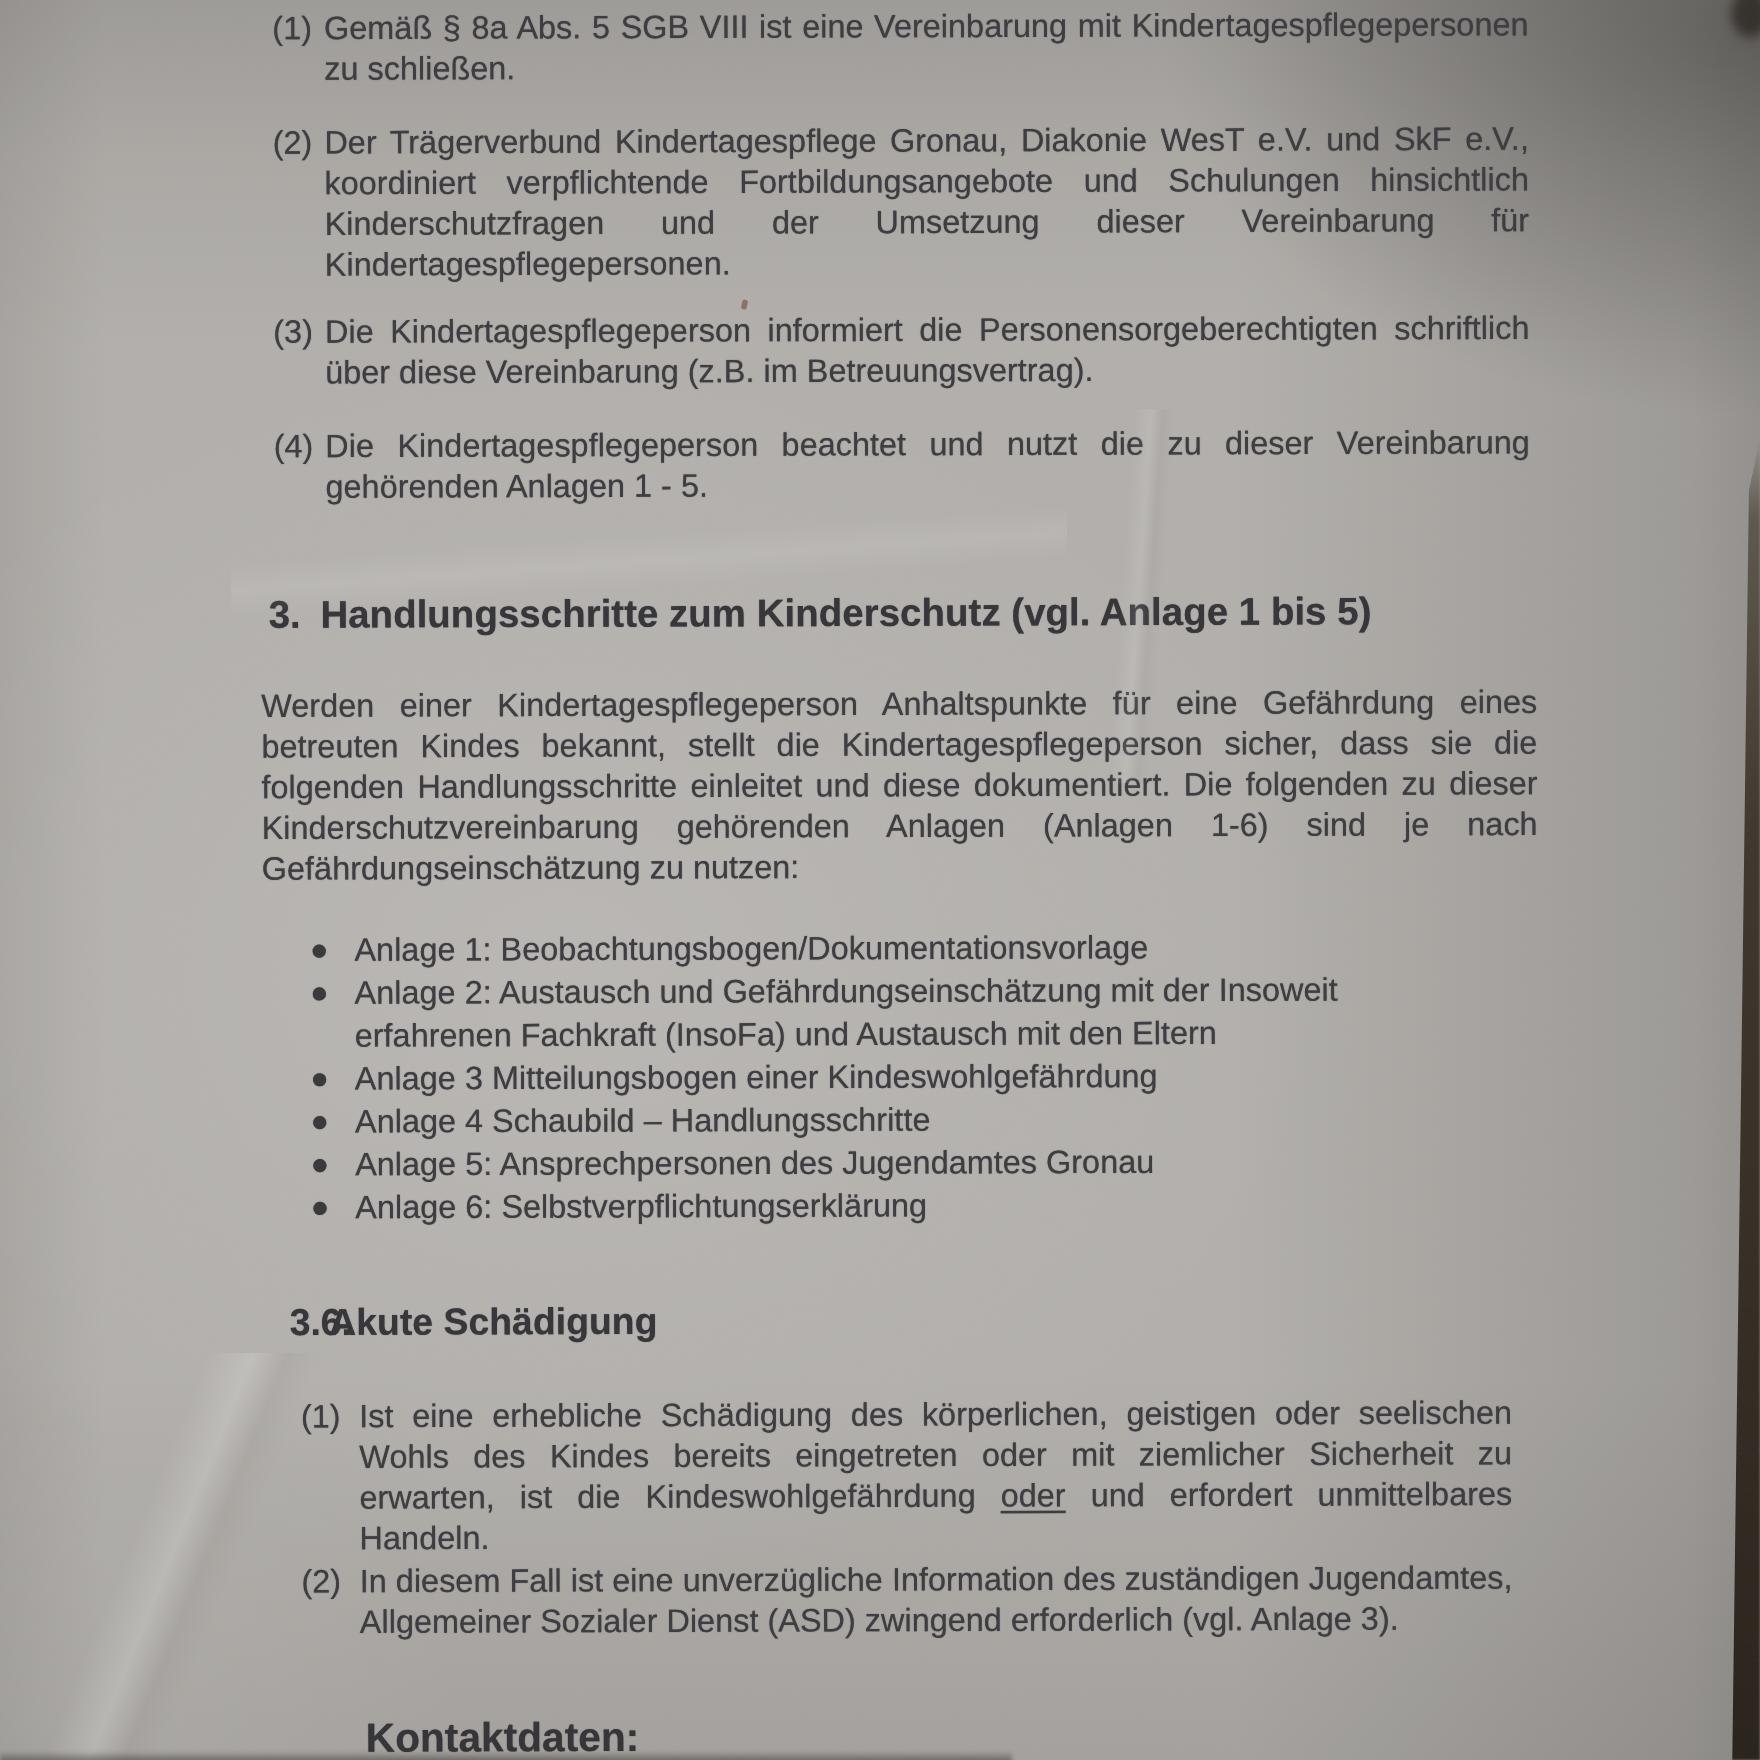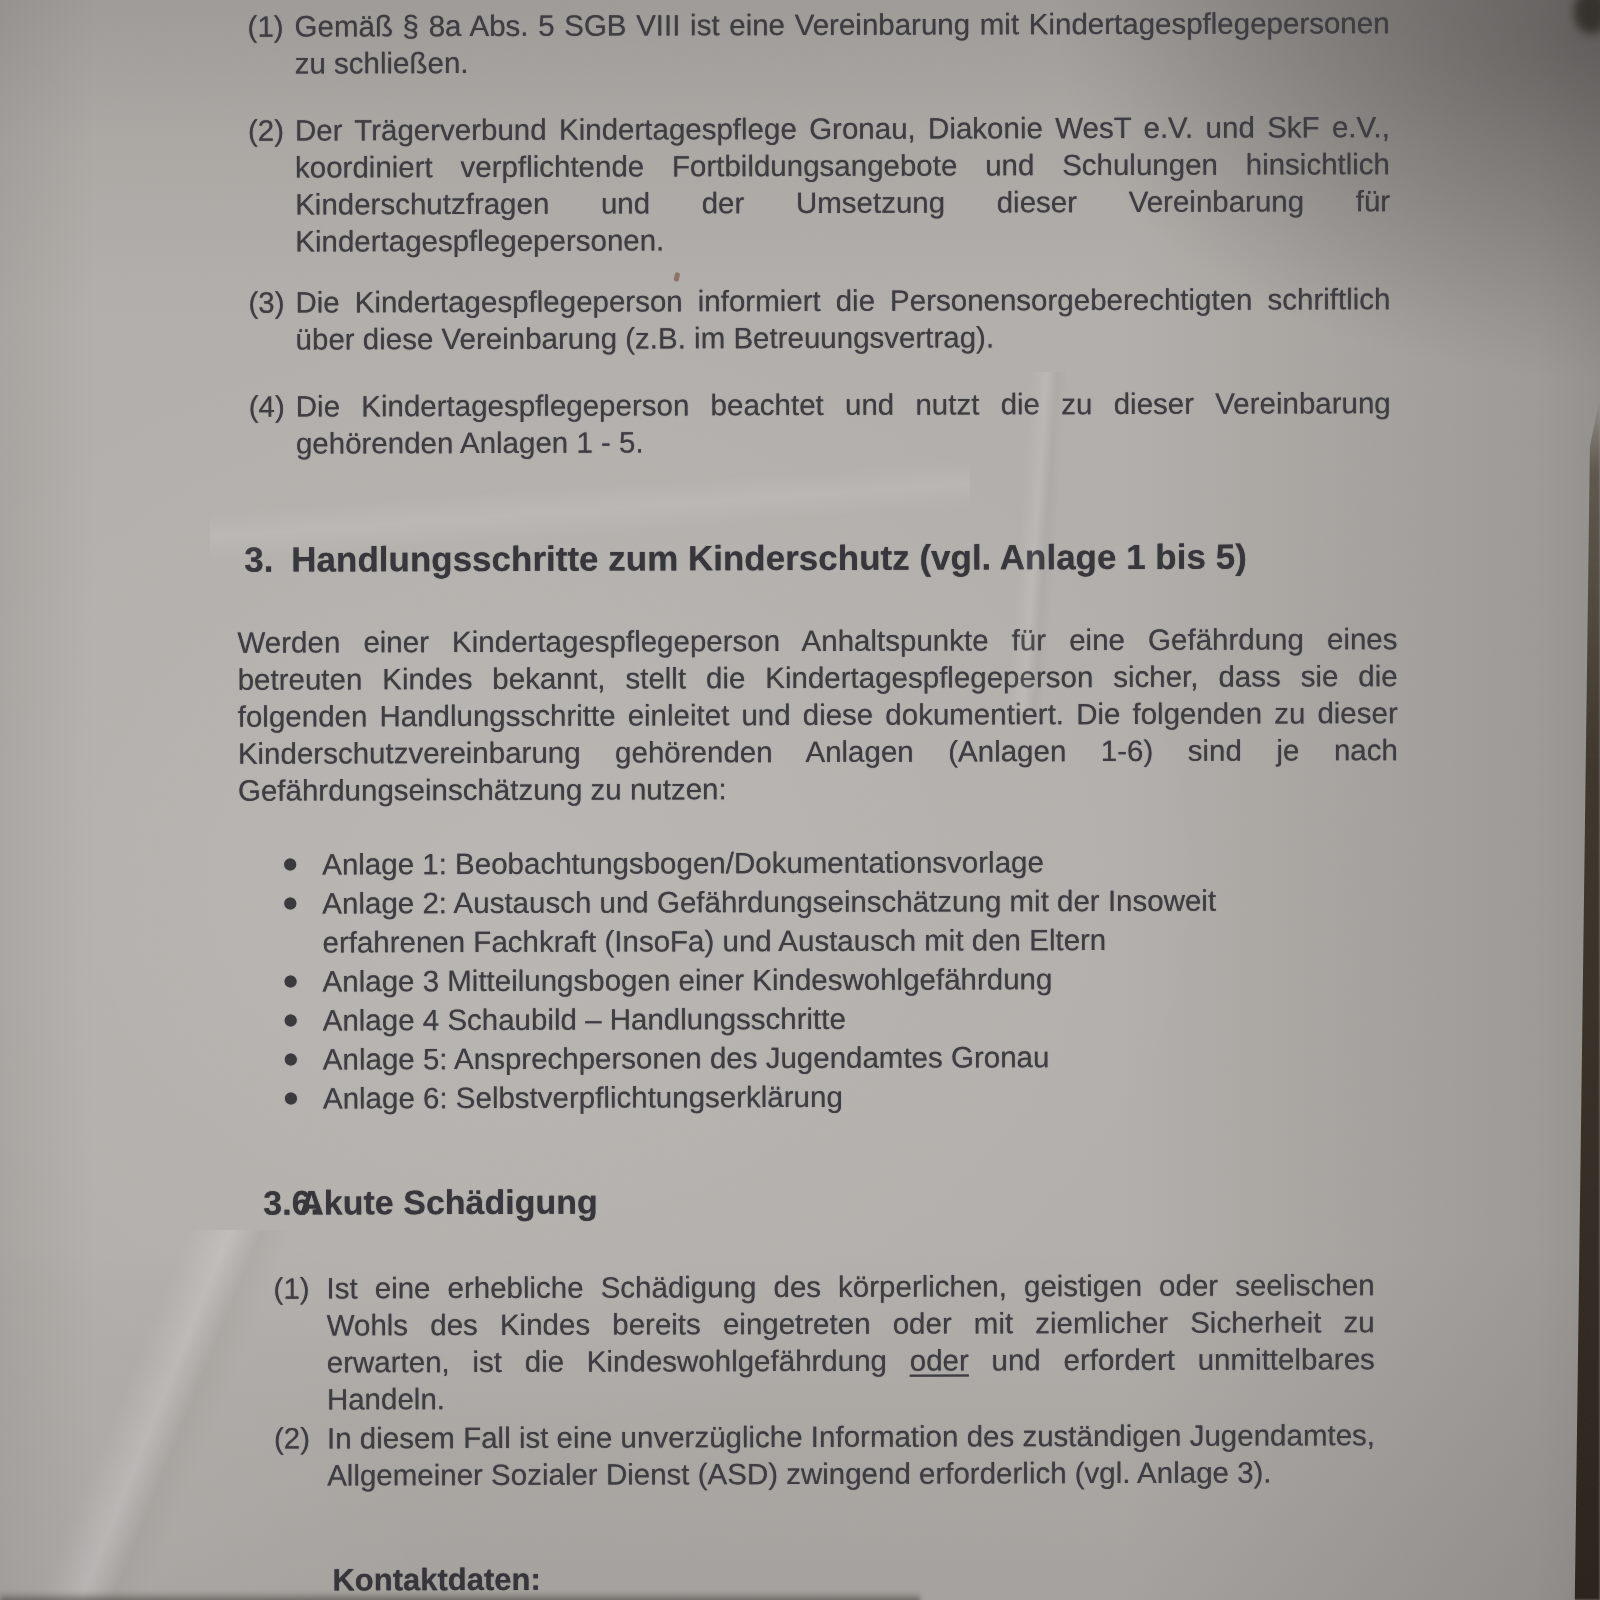--- a/index.html
+++ b/index.html
@@ -32,21 +32,21 @@
   .bullets{position:absolute;left:284px;top:843px;width:1046px;line-height:39px;}
   .bullet-row{display:flex;align-items:flex-start;}
   .bullet-dot{flex:0 0 auto;width:12px;height:12px;border-radius:50%;background:#333237;margin:14px 26px 0 0;box-shadow:0 0 1px rgba(47,46,51,.8);}
   .bullet-text{flex:1 1 auto;}
   .heading-sub{position:absolute;left:262px;top:1182px;font-weight:bold;font-size:34px;line-height:38px;color:#302f34;white-space:nowrap;}
   .heading-sub .htxt{margin-left:36px;display:inline-block;}
   .sub-items{position:absolute;left:272px;top:1268px;width:1101px;}
   .sub-para{position:relative;margin:0 0 2px 0;}
   .sub-para .ptxt{margin-left:53px;}
   .uword{text-decoration:underline;text-decoration-thickness:2px;text-underline-offset:4px;}
-  .contact{position:absolute;left:330px;top:1560px;font-weight:bold;font-size:31px;color:#2f2e33;white-space:nowrap;}
+  .contact{position:absolute;left:330px;top:1560px;font-weight:bold;font-size:37px;color:#2f2e33;white-space:nowrap;}
   .print-artifact{position:absolute;left:676px;top:272px;width:5px;height:9px;border-radius:2px;background:#7d5a48;opacity:.75;transform:rotate(14deg);}
   
   .crease{position:absolute;pointer-events:none;}
   .crease-left{left:8px;top:1230px;width:300px;height:380px;
     background:linear-gradient(112deg, rgba(255,255,255,0) 40%, rgba(255,255,255,.17) 49%, rgba(120,115,110,.10) 56%, rgba(255,255,255,0) 63%);}
   .crease-top{left:210px;top:455px;width:760px;height:110px;
     background:linear-gradient(176deg, rgba(255,255,255,0) 35%, rgba(255,255,255,.09) 50%, rgba(255,255,255,0) 65%);}
   .crease-mid{left:980px;top:372px;width:110px;height:340px;
     background:linear-gradient(94deg, rgba(255,255,255,0) 38%, rgba(255,255,255,.11) 50%, rgba(110,106,102,.08) 58%, rgba(255,255,255,0) 66%);}
   

